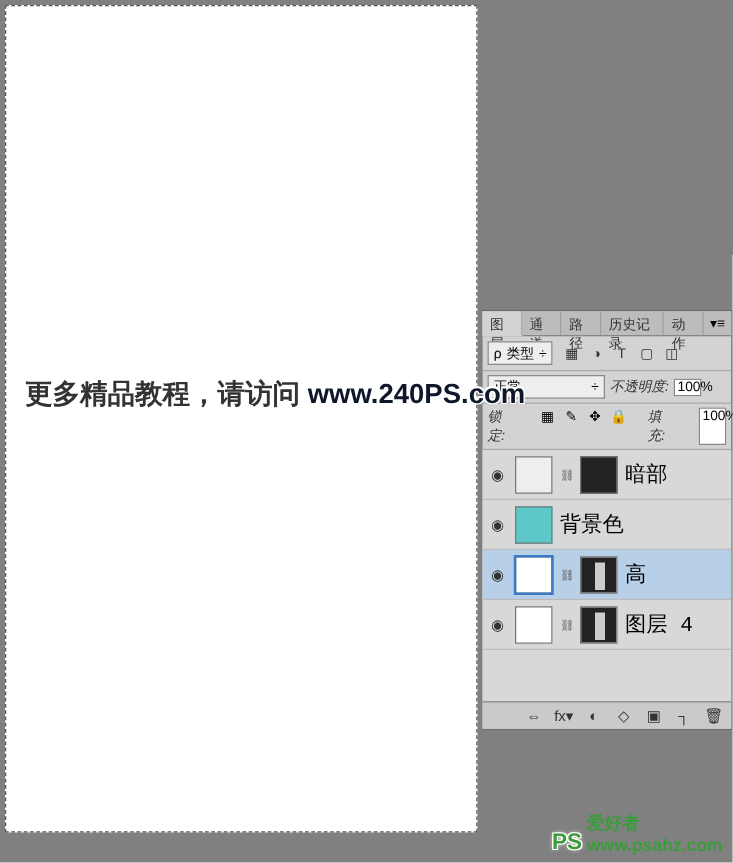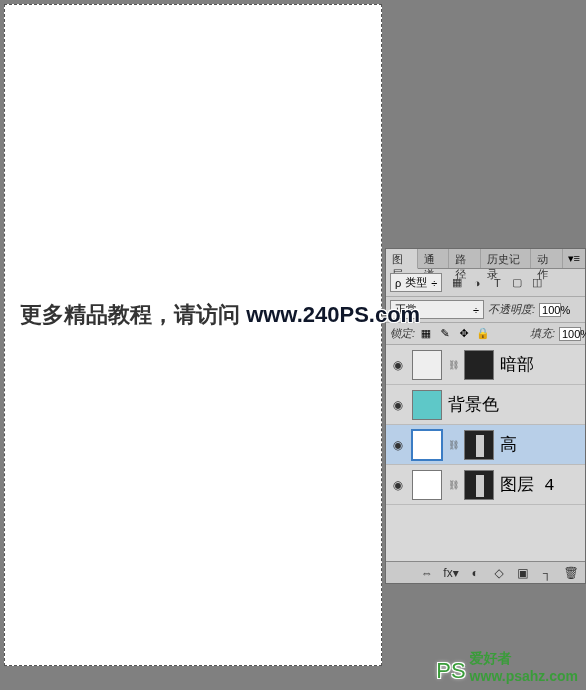--- a/index.html
+++ b/index.html
@@ -38,22 +38,22 @@
   position: absolute;
   right: 8px;
   bottom: 6px;
   display: flex;
   align-items: flex-end;
   gap: 4px;
   z-index: 200;
 }
 .badge .ps {
   font-family: Arial, sans-serif;
-  font-weight: 400;
-  font-size: 22px;
+  font-weight: 700;
+  font-size: 18px;
   color: #3a9c3a;
   text-shadow: -1px -1px 0 #fff, 1px -1px 0 #fff, -1px 1px 0 #fff, 1px 1px 0 #fff, 0 0 4px #fff;
 }
 .badge .txt {
   display: flex;
   flex-direction: column;
   font-size: 14px;
   color: #3a9c3a;
   font-weight: bold;
 }
@@ -137,24 +137,23 @@
 .pct {
   background: #fff;
   border: 1px solid #888;
   padding: 0 2px;
   font-size: 11px;
   width: 22px;
   text-align: right;
 }
 .lockrow {
   display: flex;
-  align-items: center;
   padding: 3px 4px;
   border-bottom: 1px solid #aaa;
-  gap: 4px;
+  gap: 16px;
 }
 .lock-icons { display: flex; gap: 5px; }
 .lic { width: 14px; height: 14px; font-size: 11px; display: flex; align-items: center; justify-content: center; }
 .layers {
   flex: 1;
   overflow: hidden;
   background: #d8d8d8;
 }
 .layer {
   display: flex;

